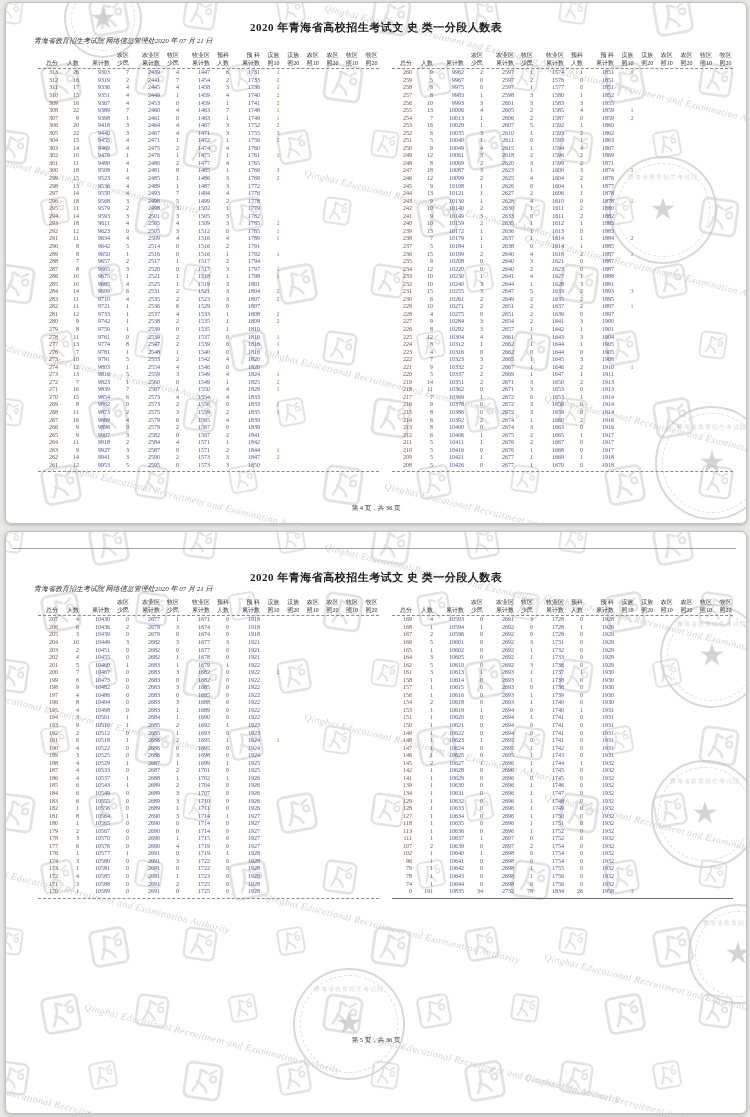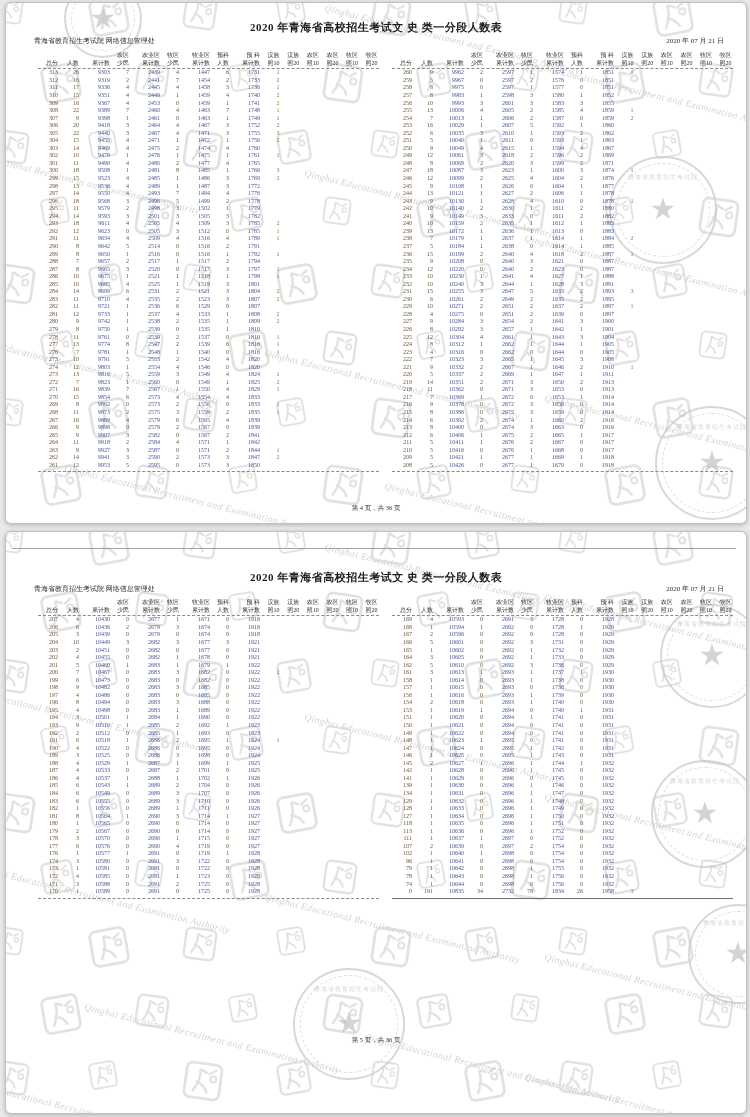--- a/index.html
+++ b/index.html
@@ -6,22 +6,22 @@
   #viewer{position:relative;width:750px;height:1117px;background:#e9e9e7;overflow:hidden;
           font-family:"Liberation Serif","DejaVu Serif",serif;}
   .page{position:absolute;left:5px;width:740px;background:#ffffff;border:1px solid #c2c2c2;
         border-radius:6px;box-shadow:0 1px 4px rgba(0,0,0,.25);overflow:hidden;}
   #page1{top:2px;height:520px;}
   #page2{top:531px;height:581px;}
   .content{position:absolute;inset:0;z-index:2;}
   .wm{position:absolute;inset:0;z-index:1;pointer-events:none;color:#c7c7c7;}
   .page-title{position:absolute;left:0;right:0;text-align:center;font-weight:bold;
         font-size:11px;letter-spacing:.5px;color:#1c1c1c;white-space:nowrap;}
-  .meta-row{position:absolute;left:28px;right:22px;display:flex;justify-content:space-between;
-        font-size:7px;color:#2f2f2f;}
+  .meta-row{position:absolute;left:28px;right:22px;display:flex;
+        font-size:7px;color:#2f2f2f;font-style:italic;}
   .tbl{position:absolute;width:341px;}
   .tbl-left{left:32px;}
   .tbl-right{left:386px;}
   .hd{border-bottom:1px dashed #8a8a8a;padding-bottom:1px;}
   .trow{display:flex;height:7.55px;white-space:nowrap;}
   .hrow{height:8.2px;}
   .tc{flex:none;text-align:right;font-size:6px;line-height:7.55px;color:#6a5339;overflow:visible;}
   .hrow .tc{color:#2d2d2d;line-height:8.2px;}
   .c0{width:20px}.c1{width:21px}.c2{width:31px}.c3{width:19px}.c4{width:31px}
   .c5{width:19px}.c6{width:31px}.c7{width:19px}.c8{width:31px}

